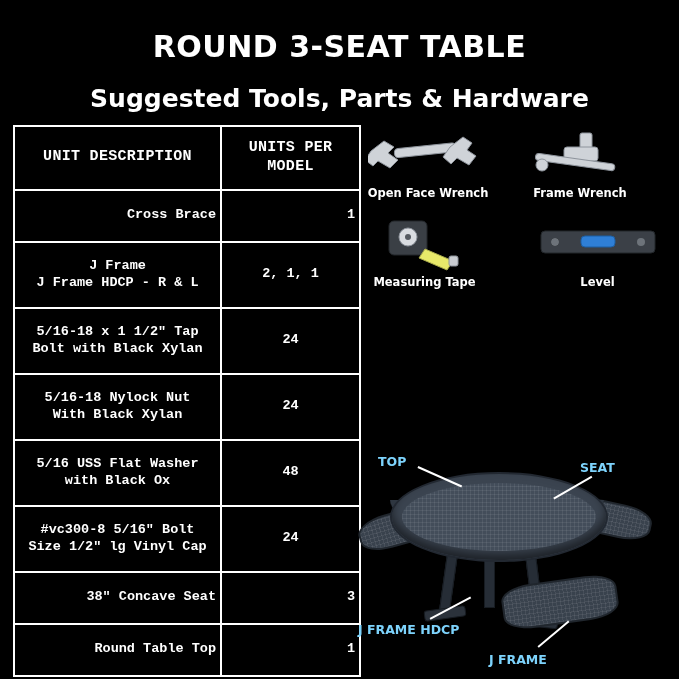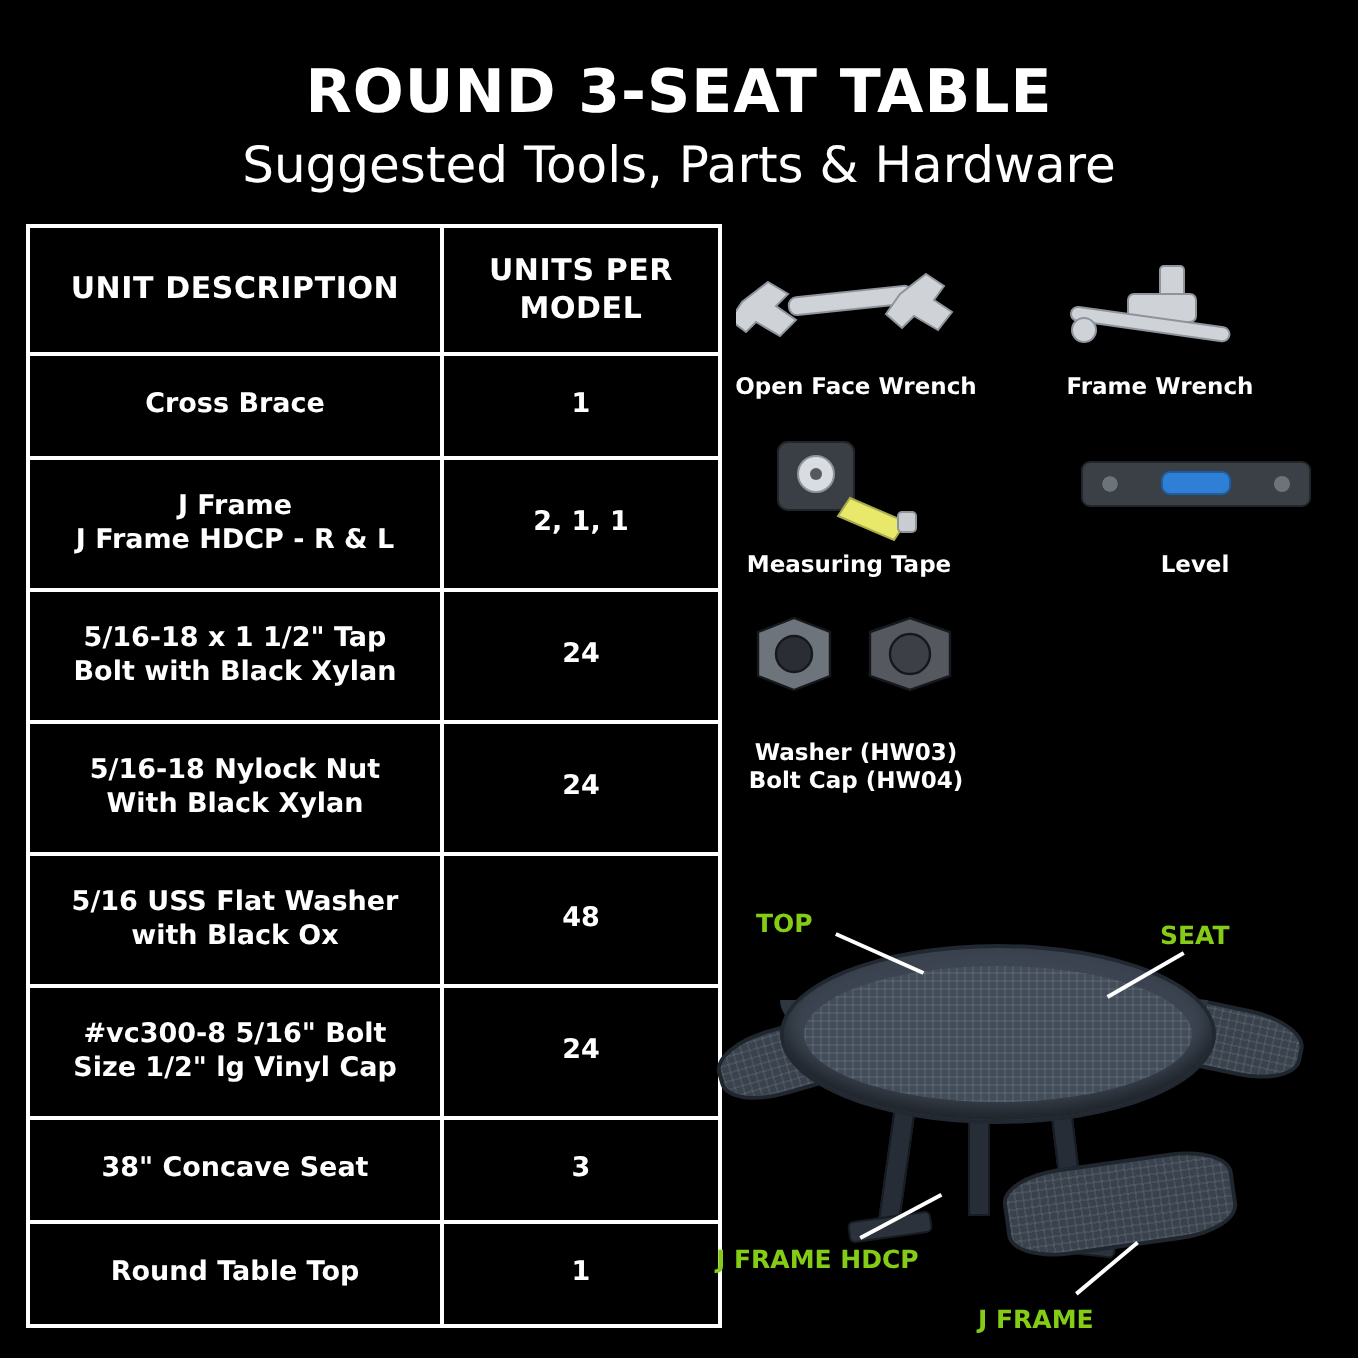--- a/index.html
+++ b/index.html
@@ -30,55 +30,56 @@
     text-align: center;
   }
   .title {
     font-size: 30px;
     font-weight: bold;
     letter-spacing: 0.5px;
     color: #ffffff;
     line-height: 1.1;
   }
   .subtitle {
-    margin-top: 6px;
+    margin-top: 22px;
     font-size: 25px;
-    font-weight: normal;
+    font-weight: bold;
     color: #ffffff;
     line-height: 1.1;
   }
 
   
   .spec-table {
     position: absolute;
     left: 13px;
-    top: 112px;
+    top: 125px;
     width: 330px;
     border-collapse: collapse;
     table-layout: fixed;
+    font-family: Liberation Mono, monospace;
   }
   .spec-table td, .spec-table th {
     border: 2px solid #ffffff;
     text-align: center;
     vertical-align: middle;
     color: #ffffff;
     font-size: 13.5px;
     font-weight: bold;
     padding: 6px 4px;
     line-height: 1.25;
   }
   .spec-table th {
     font-size: 15px;
     padding: 12px 4px;
     letter-spacing: 0.3px;
   }
   .col-desc { width: 197px; }
   .col-units { width: 129px; }
   .row-tall td { height: 52px; }
-  .row-short td { height: 38px; }
+  .row-short td { height: 38px; text-align: right; }
 
   
   .tools {
     position: absolute;
     left: 352px;
     top: 125px;
     width: 318px;
   }
   .tool-row {
     display: flex;
@@ -108,21 +109,21 @@
     position: absolute;
     left: 352px;
     top: 440px;
     width: 320px;
     height: 230px;
   }
   .callout {
     position: absolute;
     font-size: 12.5px;
     font-weight: bold;
-    color: #84cc16;
+    color: #7dd3fc;
     white-space: nowrap;
   }
   .c-top { left: 26px; top: 14px; }
   .c-seat { left: 228px; top: 20px; }
   .c-jframe-hdcp { left: 6px; top: 182px; }
   .c-jframe { left: 137px; top: 212px; }
 
   .leader {
     position: absolute;
     background: #ffffff;
@@ -301,33 +302,20 @@
               <circle cx="22" cy="27" r="4" fill="#6d737a"></circle>
               <circle cx="108" cy="27" r="4" fill="#6d737a"></circle>
             </g>
           </svg>
         </div>
         <div class="tool-label">Level</div>
       </div>
     </div>
 
     <div class="tool-row hw" style="margin-top:14px;">
-      <div class="tool-cell">
-        <div class="tool-art">
-          <svg width="130" height="58" viewBox="0 0 130 58">
-            <g stroke="#15181c" stroke-width="1.2">
-              <path d="M16 10 l18 -7 18 7 0 22 -18 7 -18 -7 z" fill="#6e747c"></path>
-              <circle cx="34" cy="21" r="9" fill="#2a2e34"></circle>
-              <path d="M72 10 l20 -7 20 7 0 22 -20 7 -20 -7 z" fill="#55595f"></path>
-              <circle cx="92" cy="21" r="10" fill="#3c4046"></circle>
-            </g>
-          </svg>
-        </div>
-        <div class="tool-label">Washer (HW03)<br>Bolt Cap (HW04)</div>
-      </div>
     </div>
 
   </div>
 
   <div class="photo">
 
     <div class="seat seat-left"></div>
     <div class="seat seat-right"></div>
 
     <div class="leg leg-a"></div>

